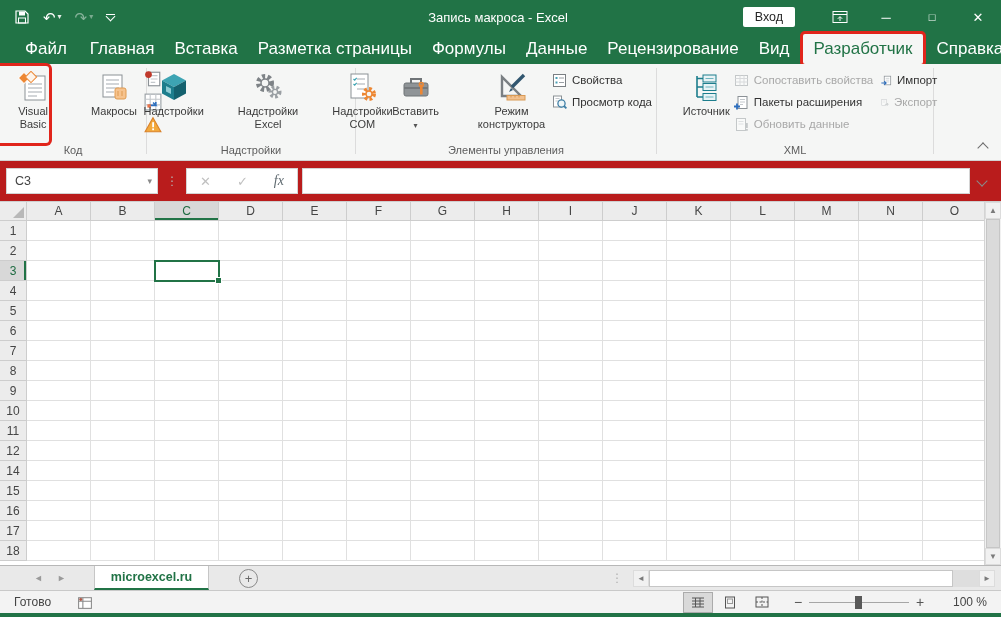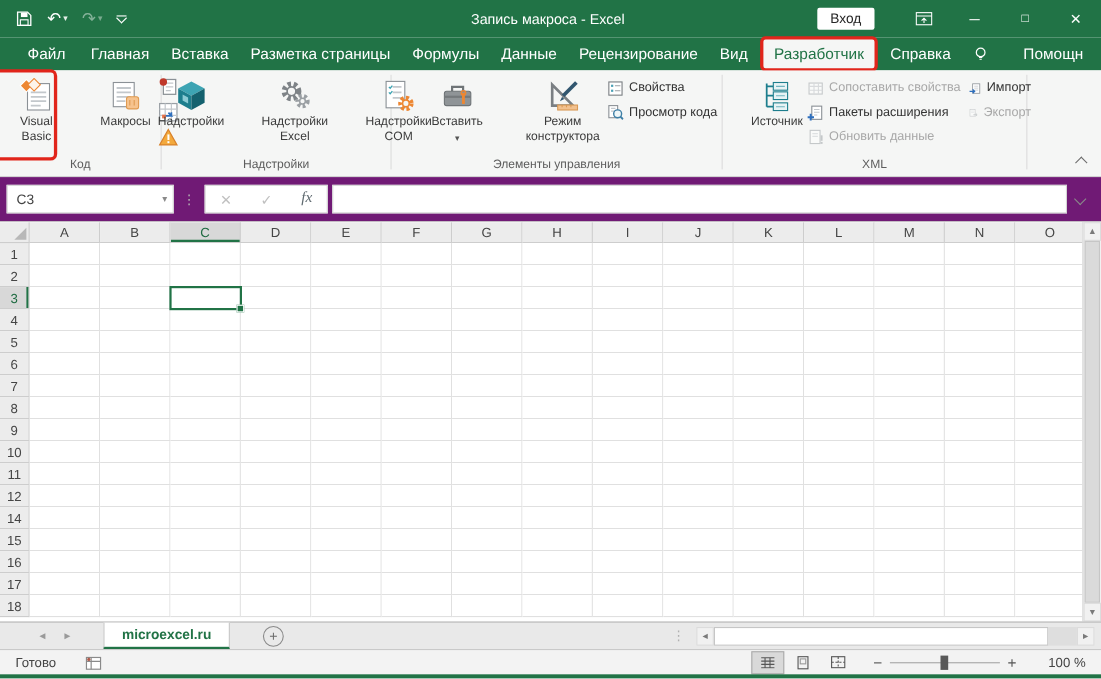--- a/index.html
+++ b/index.html
@@ -15,21 +15,21 @@
   .chev-box{display:flex;flex-direction:column;align-items:center;}
   .chev-box .bar{width:9px;border-top:1px solid #fff;margin-bottom:1px;}
   .chev{width:6px;height:6px;border-right:1.4px solid #fff;border-bottom:1.4px solid #fff;transform:rotate(45deg);margin-top:-3px;}
   .tb-title{position:absolute;left:0;right:5px;text-align:center;font-size:13px;color:#fff;pointer-events:none;}
   .tb-right{margin-left:auto;display:flex;align-items:center;height:100%;}
   .signin{background:#fff;color:#262626;font-size:12.5px;padding:3px 12px;border-radius:2px;margin-right:22px;}
   .winctl{width:46px;height:100%;display:flex;align-items:center;justify-content:center;font-size:13px;color:#fff;}
   .winctl.sm{font-size:11px;}
 
   
-  .tabrow{position:absolute;left:0;top:34px;width:100%;height:30px;background:#217346;display:flex;align-items:center;font-size:14px;color:#fff;}
+  .tabrow{position:absolute;left:0;top:34px;width:100%;height:30px;background:#217346;display:flex;align-items:center;font-size:17px;color:#fff;}
   .rtab{padding:5px 10px;white-space:nowrap;}
   .rtab.first{margin-left:12px;padding:5px 13px;}
   .rtab.active{background:#f5f6f5;color:#217346;border-radius:2px;box-shadow:0 0 0 3px #e1251b;margin:0 4px;}
   .tab-util{display:flex;align-items:center;gap:5px;padding:0 10px;white-space:nowrap;}
   .push{margin-left:auto;gap:31px;}
 
   
   .ribbon{position:absolute;left:0;top:64px;width:100%;height:96px;background:#f5f6f5;border-bottom:1px solid #d2d2d2;display:flex;}
   .grp{position:relative;height:96px;display:flex;flex-direction:column;}
   .grp-body{display:flex;flex:1;align-items:flex-start;justify-content:center;padding-top:2px;}
@@ -41,21 +41,21 @@
   .ministack{display:flex;flex-direction:column;justify-content:flex-start;gap:3px;padding:3px 4px 0 6px;}
   .mini{width:20px;height:20px;display:flex;align-items:center;justify-content:center;}
   .sbtn{display:flex;align-items:center;gap:5px;font-size:11.5px;color:#333;height:22px;white-space:nowrap;padding:0 4px;}
   .sbtn.disabled{color:#a8a8a8;text-align:center;}
   .sbtn.disabled svg{opacity:.45;}
   .smallcol{display:flex;flex-direction:column;justify-content:flex-start;padding-top:3px;}
   .ddarrow{font-size:8px;color:#555;margin-top:1px;}
   .collapse-chev{position:absolute;right:14px;bottom:8px;width:7px;height:7px;border-left:1.5px solid #6b6b6b;border-top:1.5px solid #6b6b6b;transform:rotate(45deg);}
 
   
-  .fbar{position:absolute;left:0;top:161px;width:100%;height:40px;background:#701a75;border-bottom:1px solid #cfcfcf;display:flex;align-items:center;}
+  .fbar{position:absolute;left:0;top:161px;width:100%;height:40px;background:#b91c1c;border-bottom:1px solid #cfcfcf;display:flex;align-items:center;}
   .namebox{position:relative;margin-left:6px;width:152px;height:26px;background:#fff;border:1px solid #d4d4d4;display:flex;align-items:center;font-size:12.5px;color:#444;padding-left:8px;box-sizing:border-box;}
   .namebox .dd{position:absolute;right:5px;color:#8a8a8a;font-size:9px;}
   .fdots{color:#b5b5b5;font-size:12px;margin:0 8px;letter-spacing:0;}
   .fbtns{width:112px;height:26px;background:#fff;border:1px solid #d4d4d4;display:flex;align-items:center;justify-content:space-around;box-sizing:border-box;}
   .fbtn{font-size:13px;color:#c0c0c0;}
   .fbtn.fx{color:#5f6a70;font-style:italic;font-family:"Liberation Serif",serif;font-size:14px;}
   .finput{margin-left:4px;width:668px;height:26px;background:#fff;border:1px solid #d4d4d4;box-sizing:border-box;font-size:12.5px;color:#333;padding:4px 6px;}
   .fexp{margin-left:8px;width:7px;height:7px;border-right:1.5px solid #8a8a8a;border-bottom:1.5px solid #8a8a8a;transform:rotate(45deg);}
 
   

